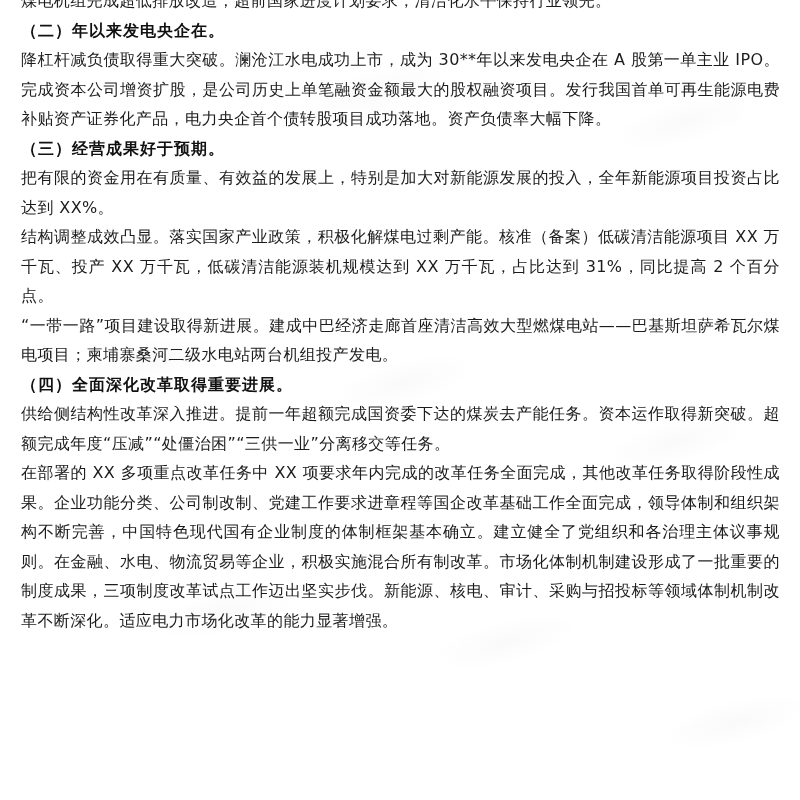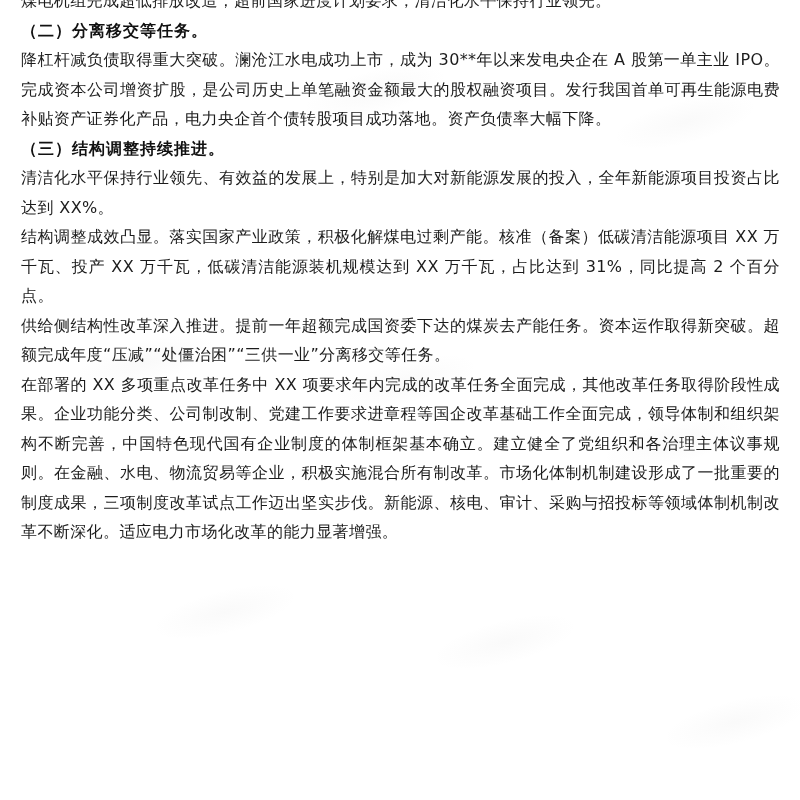--- a/index.html
+++ b/index.html
@@ -65,22 +65,24 @@
   <div class="wm" style="left:610px; top:100px;"></div>
   <div class="wm" style="left:70px;  top:340px;"></div>
   <div class="wm" style="left:330px; top:360px;"></div>
   <div class="wm" style="left:600px; top:420px;"></div>
   <div class="wm" style="left:150px; top:590px;"></div>
   <div class="wm" style="left:430px; top:620px;"></div>
   <div class="wm" style="left:660px; top:700px;"></div>
 
   <div class="doc">
     <p class="body">煤电机组完成超低排放改造，超前国家进度计划要求，清洁化水平保持行业领先。</p>
-    <p class="heading">（二）分离移交等任务。</p>
+    <p class="heading">（二）年以来发电央企在。</p>
     <p class="body">降杠杆减负债取得重大突破。澜沧江水电成功上市，成为 30**年以来发电央企在 A 股第一单主业 IPO。完成资本公司增资扩股，是公司历史上单笔融资金额最大的股权融资项目。发行我国首单可再生能源电费补贴资产证券化产品，电力央企首个债转股项目成功落地。资产负债率大幅下降。</p>
-    <p class="heading">（三）结构调整持续推进。</p>
-    <p class="body">清洁化水平保持行业领先、有效益的发展上，特别是加大对新能源发展的投入，全年新能源项目投资占比达到 XX%。</p>
+    <p class="heading">（三）经营成果好于预期。</p>
+    <p class="body">把有限的资金用在有质量、有效益的发展上，特别是加大对新能源发展的投入，全年新能源项目投资占比达到 XX%。</p>
     <p class="body">结构调整成效凸显。落实国家产业政策，积极化解煤电过剩产能。核准（备案）低碳清洁能源项目 XX 万千瓦、投产 XX 万千瓦，低碳清洁能源装机规模达到 XX 万千瓦，占比达到 31%，同比提高 2 个百分点。</p>
+    <p class="body">“一带一路”项目建设取得新进展。建成中巴经济走廊首座清洁高效大型燃煤电站——巴基斯坦萨希瓦尔煤电项目；柬埔寨桑河二级水电站两台机组投产发电。</p>
+    <p class="heading">（四）全面深化改革取得重要进展。</p>
     <p class="body">供给侧结构性改革深入推进。提前一年超额完成国资委下达的煤炭去产能任务。资本运作取得新突破。超额完成年度“压减”“处僵治困”“三供一业”分离移交等任务。</p>
     <p class="body">在部署的 XX 多项重点改革任务中 XX 项要求年内完成的改革任务全面完成，其他改革任务取得阶段性成果。企业功能分类、公司制改制、党建工作要求进章程等国企改革基础工作全面完成，领导体制和组织架构不断完善，中国特色现代国有企业制度的体制框架基本确立。建立健全了党组织和各治理主体议事规则。在金融、水电、物流贸易等企业，积极实施混合所有制改革。市场化体制机制建设形成了一批重要的制度成果，三项制度改革试点工作迈出坚实步伐。新能源、核电、审计、采购与招投标等领域体制机制改革不断深化。适应电力市场化改革的能力显著增强。</p>
   </div>
 
 </div>
 
 </body></html>

